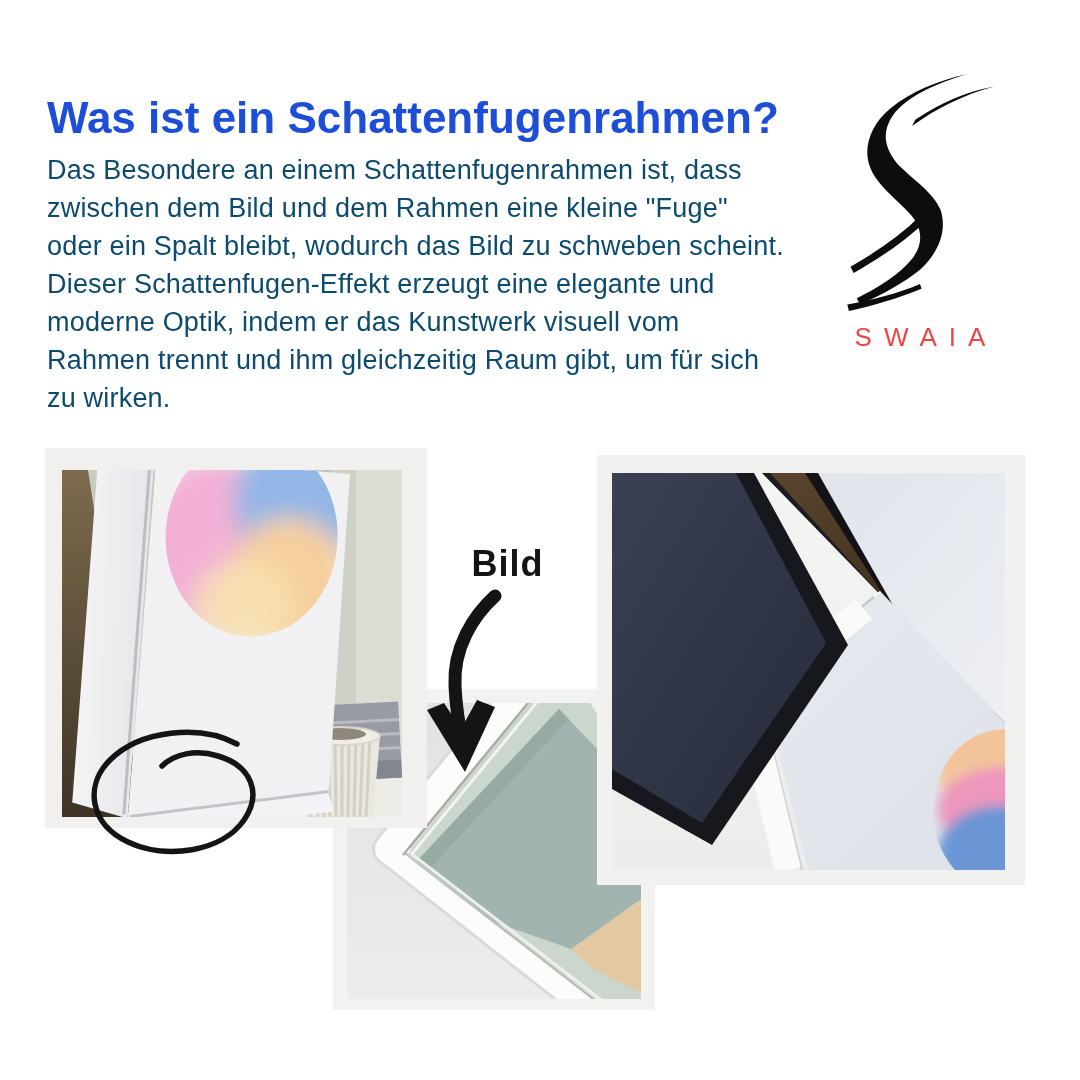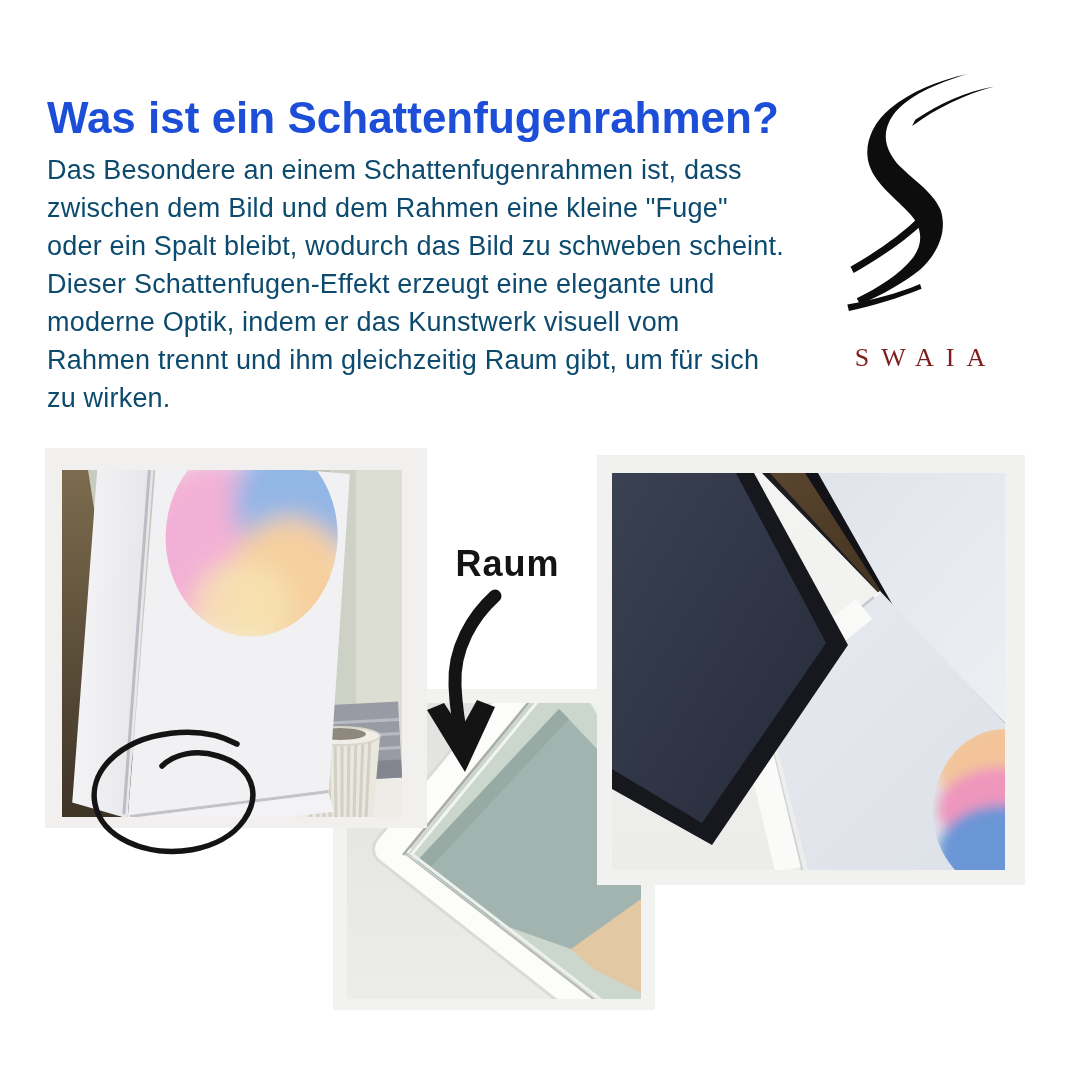--- a/index.html
+++ b/index.html
@@ -4,22 +4,22 @@
 <style>
   html,body{margin:0;padding:0;background:#ffffff;}
   .page{position:relative;width:1080px;height:1080px;background:#ffffff;overflow:hidden;
         font-family:"Liberation Sans",sans-serif;color:#2d2d2d;}
   .title{position:absolute;left:47px;top:64px;width:820px;font-size:44px;line-height:50px;
          font-weight:700;color:#1d4ed8;letter-spacing:0px;}
   .para{position:absolute;left:47px;top:124px;width:742px;font-size:27px;line-height:38px;
         color:#0c4a6e;letter-spacing:0.2px;}
   .logo{position:absolute;left:832px;top:66px;width:176px;text-align:center;}
   .logo-s{display:block;margin:0 auto;width:158px;height:256px;}
-  .brand{margin-top:21px;font-size:26px;font-weight:400;color:#7f1d1d;
-         letter-spacing:12px;margin-left:12px;font-family:Liberation Serif, serif;}
+  .brand{margin-top:0;font-size:26px;font-weight:400;color:#ef4444;
+         letter-spacing:12px;margin-left:12px;font-family:Liberation Sans, sans-serif;}
   .panel{position:absolute;background:#f1f0ee;}
   .panel svg{position:absolute;display:block;}
   .panel-left{left:45px;top:448px;width:382px;height:380px;z-index:3;}
   .panel-left svg{left:17px;top:22px;}
   .panel-right{left:597px;top:455px;width:428px;height:430px;z-index:2;background:#f1f1f0;}
   .panel-right svg{left:15px;top:18px;}
   .panel-mid{left:333px;top:689px;width:322px;height:321px;z-index:1;background:#f2f2f1;}
   .panel-mid svg{left:14px;top:14px;}
   .fuge{position:absolute;left:420px;top:543px;width:175px;text-align:center;z-index:5;
         font-size:36px;font-weight:700;color:#141414;letter-spacing:1px;}
@@ -198,21 +198,21 @@
               <ellipse cx="180" cy="135" rx="50" ry="45" fill="#f7e3b0" opacity="0.85"></ellipse>
             </g>
           </g>
           <line x1="74" y1="350" x2="272" y2="318" stroke="#c2c2c8" stroke-width="3"></line>
         </g>
         <polygon points="72,352 272,320 278,338 76,368" fill="#f3f3f5"></polygon>
       </g>
     </svg>
   </div>
 
-  <div class="fuge">Raum</div>
+  <div class="fuge">Bild</div>
 
   <svg class="arrow-svg" viewBox="0 0 125 195" aria-hidden="true">
     <path d="M82,10 C60,30 40,62 42,100 C43,122 46,140 50,158" fill="none" stroke="#141414" stroke-width="13" stroke-linecap="round"></path>
     <path d="M52,186 L14,124 L31,117 L48,143 L64,114 L82,121 Z" fill="#141414"></path>
   </svg>
 
   <svg class="circle-svg" viewBox="0 0 190 150" aria-hidden="true">
     <path d="M155,22 C118,2 58,8 28,38 C2,64 8,102 46,120 C84,138 140,130 162,98 C180,72 170,44 136,34 C114,27 92,32 80,44" fill="none" stroke="#141414" stroke-width="5.5" stroke-linecap="round"></path>
   </svg>
 

